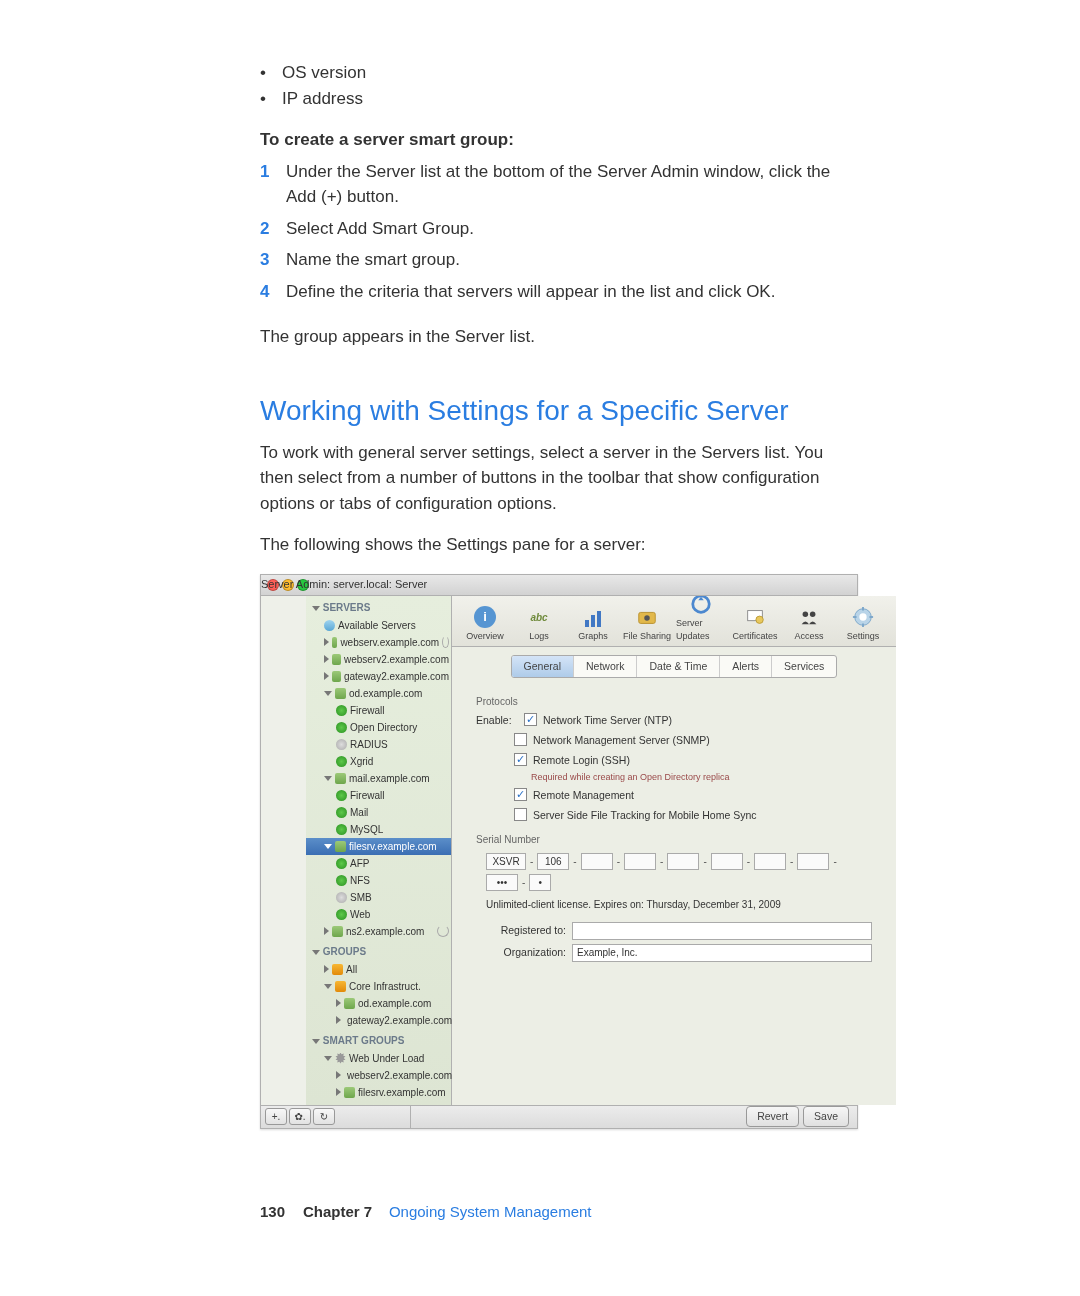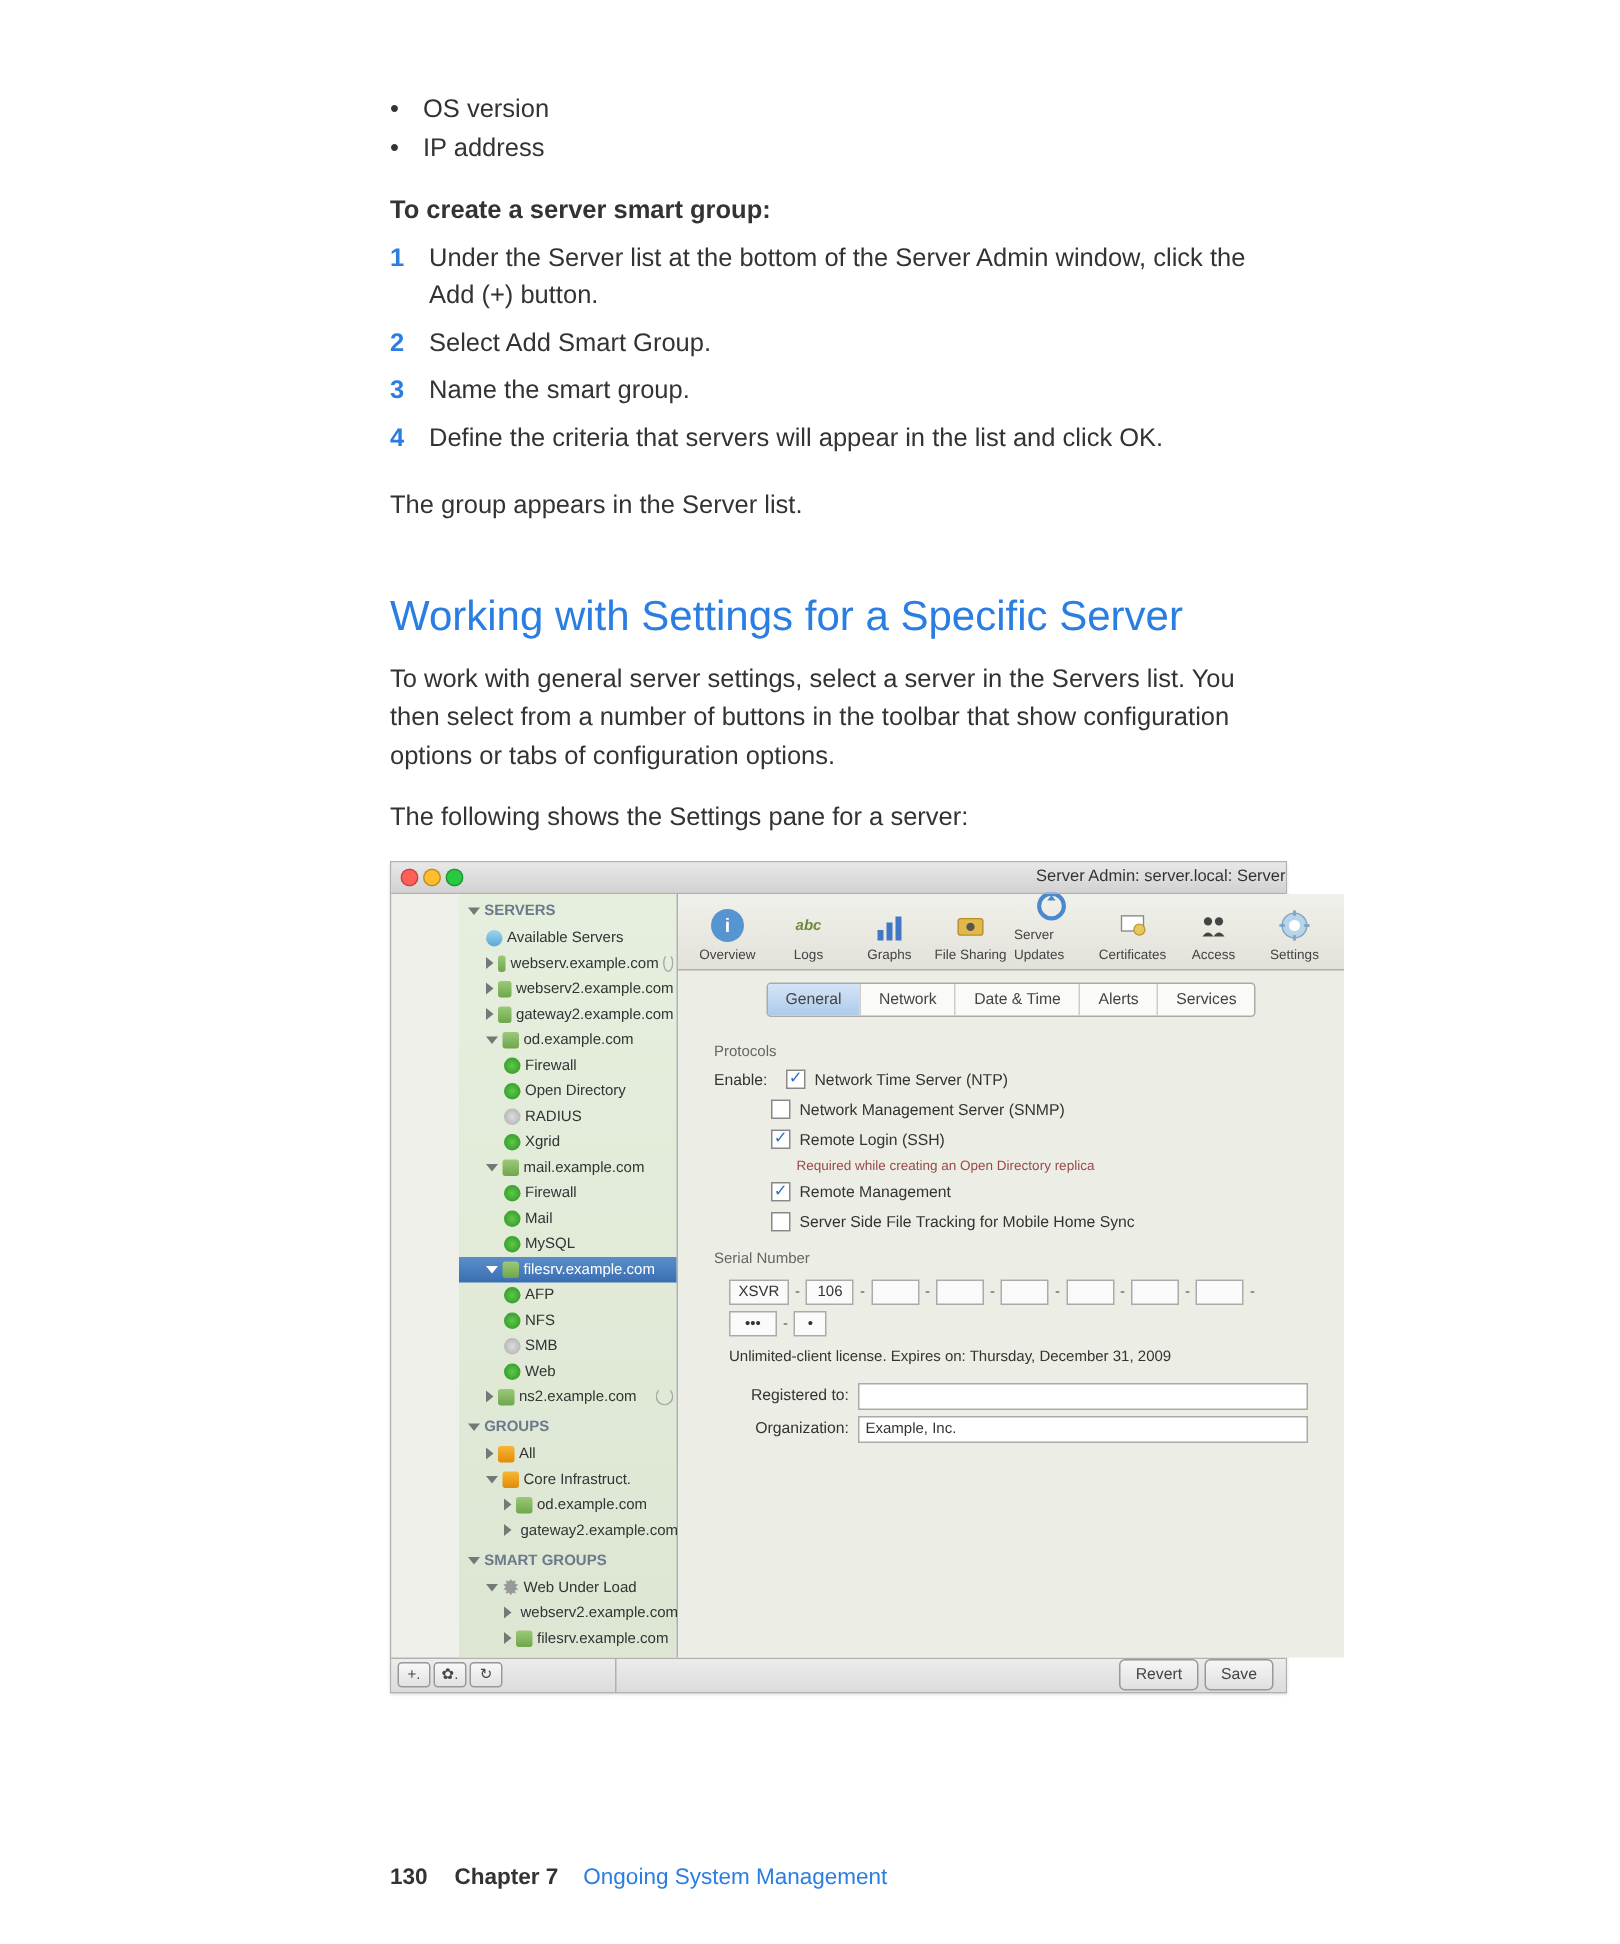--- a/index.html
+++ b/index.html
@@ -81,21 +81,21 @@
     height: 10px;
     border-radius: 50%;
     border: 1px solid rgba(0,0,0,0.25);
   }
   .tl-red { background: #ff5f57; }
   .tl-yel { background: #febc2e; }
   .tl-grn { background: #28c840; }
   .title-text {
     position: absolute;
     width: 100%;
-    text-align: right;
+    text-align: left;
     font-size: 11px;
     color: #333;
   }
   .win-body {
     display: flex;
     background: #eef0e9;
   }
   
   .sidebar {
     width: 145px;
@@ -325,21 +325,21 @@
   .btn {
     border: 1px solid #999;
     background: linear-gradient(#f6f6f6,#e0e0e0);
     border-radius: 4px;
     padding: 2px 10px;
     font-size: 10.5px;
     color: #444;
   }
   
   .page-footer {
-    margin-top: 112px;
+    margin-top: 72px;
     display: flex;
     align-items: flex-end;
     gap: 18px;
     font-size: 15px;
   }
   .page-footer .pg { font-weight: bold; }
   .page-footer .chap-label { font-weight: bold; }
   .page-footer .chap-title { color: #2a7de1; }
 </style>
 </head>

